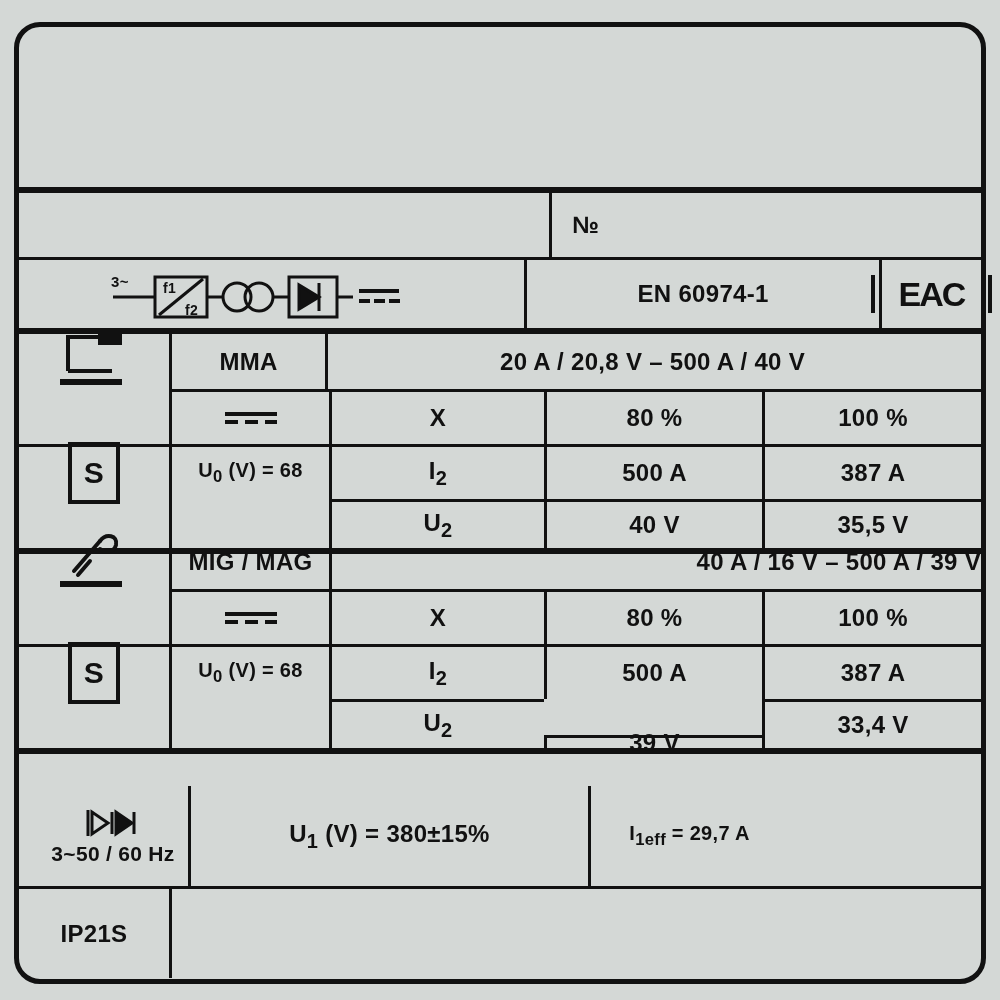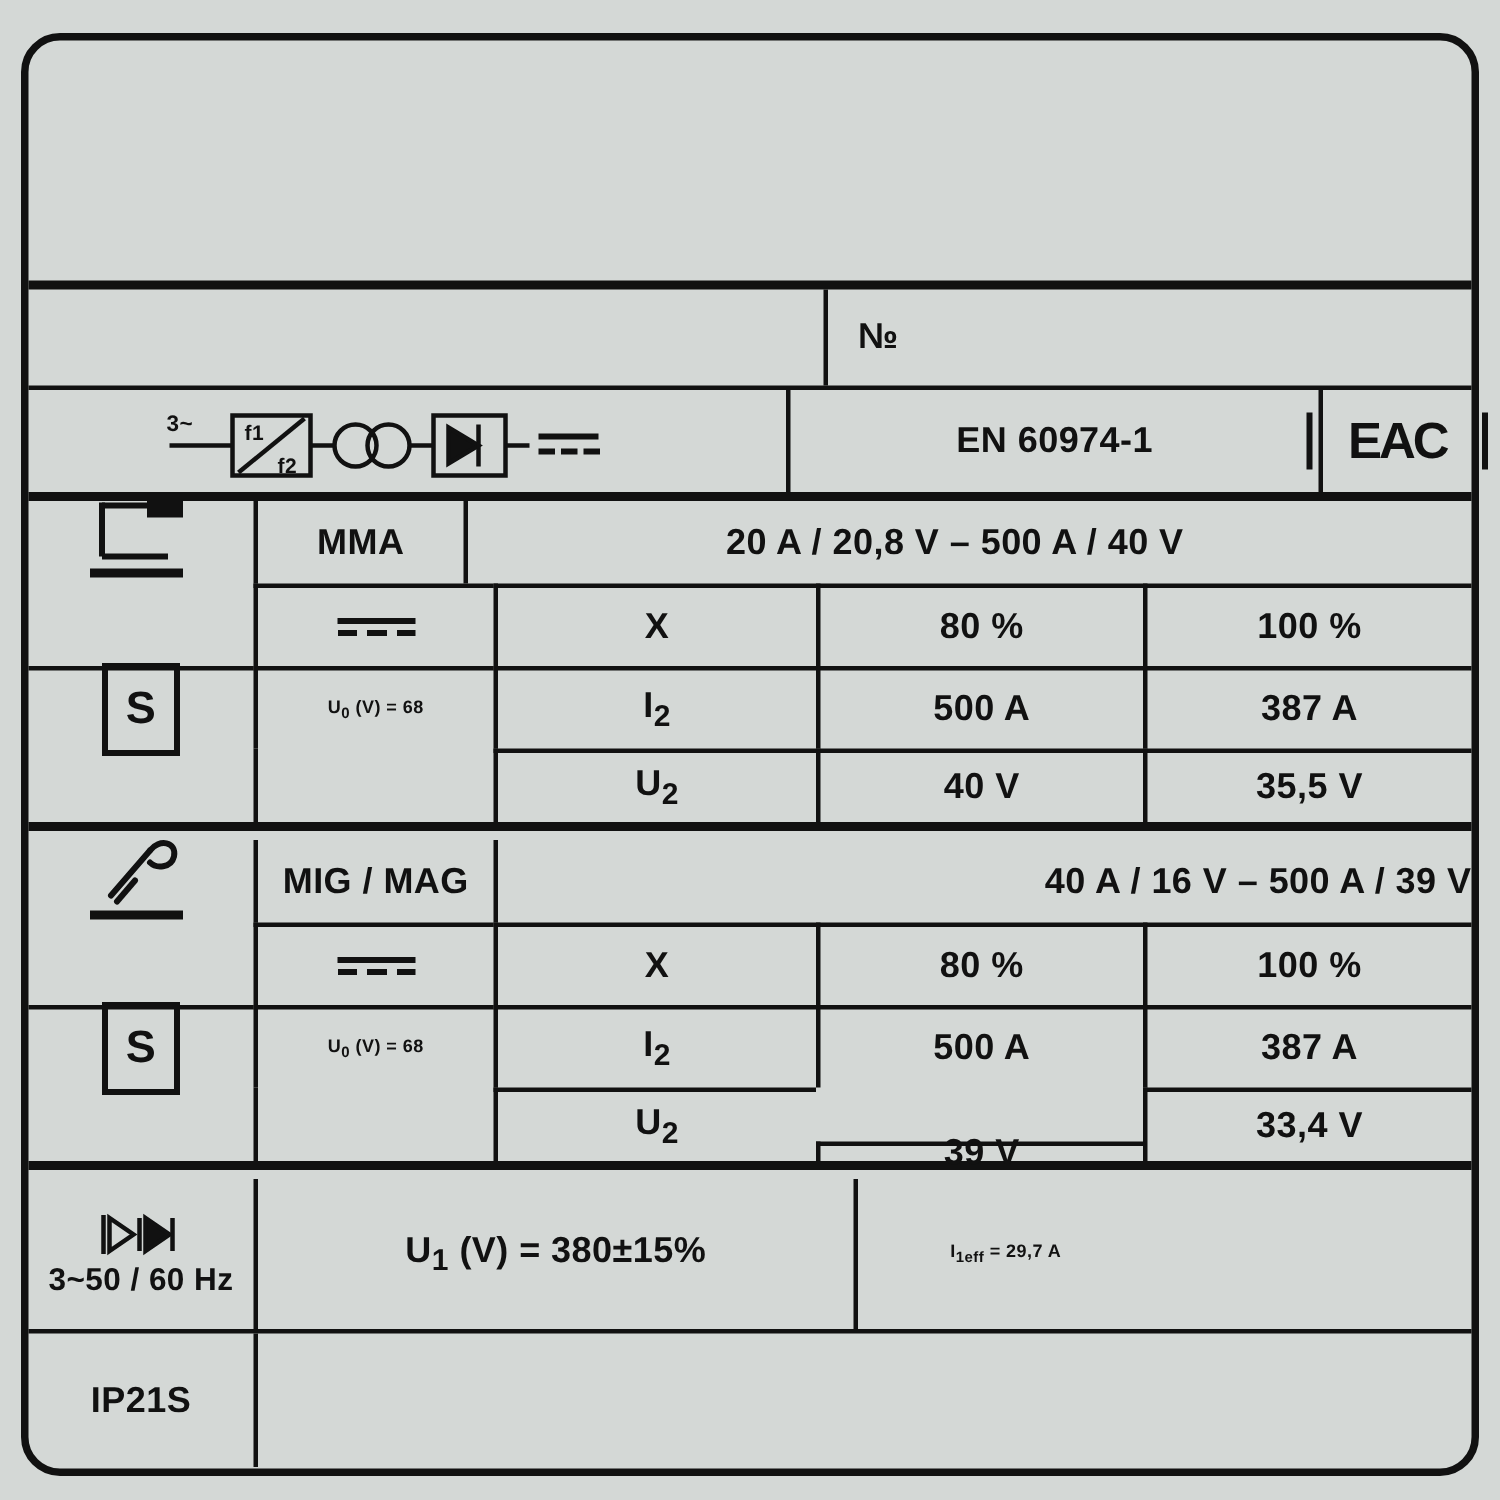--- a/index.html
+++ b/index.html
@@ -46,21 +46,21 @@
     justify-content: center;
     font-size: 24px;
     font-weight: bold;
     letter-spacing: .3px;
     position: relative;
   }
   .bt  { border-top: 3px solid #111; }
   .btT { border-top: 6px solid #111; }
   .bl  { border-left: 3px solid #111; }
   .bbT { border-bottom: 6px solid #111; }
-  .small { font-size: 12px; }
+  .small { font-size: 20px; }
 
   
   #band-blank {
     position: absolute;
     left: 0; top: 0;
     width: 100%;
     height: 160px;
   }
 
   
@@ -171,21 +171,21 @@
         <svg width="80" height="70" viewBox="0 0 80 70">
           <g stroke="#111" stroke-width="4" fill="none">
             <line x1="14" y1="8" x2="14" y2="44"></line>
             <line x1="14" y1="10" x2="58" y2="10"></line>
             <line x1="14" y1="44" x2="58" y2="44"></line>
           </g>
           <rect x="44" y="2" width="24" height="16" fill="#111"></rect>
           <rect x="6" y="52" width="62" height="6" fill="#111"></rect>
         </svg>
       </div>
-      <div class="cell bl" style="width:140px;">
+      <div class="cell bl" style="width:156px;">
         <span>MMA</span>
       </div>
       <div class="cell bl" style="width:652px;">
         <span>20 A / 20,8 V – 500 A / 40 V</span>
       </div>
     </div>
 
     <div class="row" style="height:55px;">
       <div class="cell" style="width:150px;"></div>
       <div class="cell bl bt" style="width:160px;">
@@ -231,21 +231,21 @@
       </div>
       <div class="cell bl bt" style="width:218px;">
         <span>40 V</span>
       </div>
       <div class="cell bl bt" style="width:219px;">
         <span>35,5 V</span>
       </div>
     </div>
   </div>
 
-  <div class="tbl" style="top:533px;">
+  <div class="tbl" style="top:507px;">
 
     <div class="row" style="height:55px;">
       <div class="cell" style="width:150px;">
         <svg width="80" height="70" viewBox="0 0 80 70">
           <g stroke="#111" stroke-width="4" fill="none" stroke-linecap="round">
             <path d="M20 44 L46 14"></path>
             <path d="M46 14 C52 6, 64 8, 62 18 C60 26, 50 26, 46 22"></path>
             <path d="M24 48 L36 34"></path>
           </g>
           <rect x="6" y="54" width="62" height="6" fill="#111"></rect>
@@ -306,21 +306,21 @@
         <span>39 V</span>
       </div>
       <div class="cell bl bt" style="width:219px;">
         <span>33,4 V</span>
       </div>
     </div>
   </div>
 
   <div class="tbl" style="top:759px;">
     <div class="row" style="height:100px;">
-      <div class="cell mains-cell" style="width:150px;">
+      <div class="cell mains-cell" style="width:150px;margin-left:19px;">
         <svg width="62" height="34" viewBox="0 0 62 34">
           <g fill="#111" stroke="#111" stroke-width="3">
             <line x1="6" y1="4" x2="6" y2="30"></line>
             <path d="M10 6 L10 28 L26 17 Z" fill="none"></path>
             <line x1="30" y1="6" x2="30" y2="28"></line>
             <path d="M34 6 L34 28 L50 17 Z" fill="#111"></path>
             <line x1="52" y1="6" x2="52" y2="28"></line>
           </g>
         </svg>
         <span style="font-size:21px;font-weight:bold;">3~50 / 60 Hz</span>

